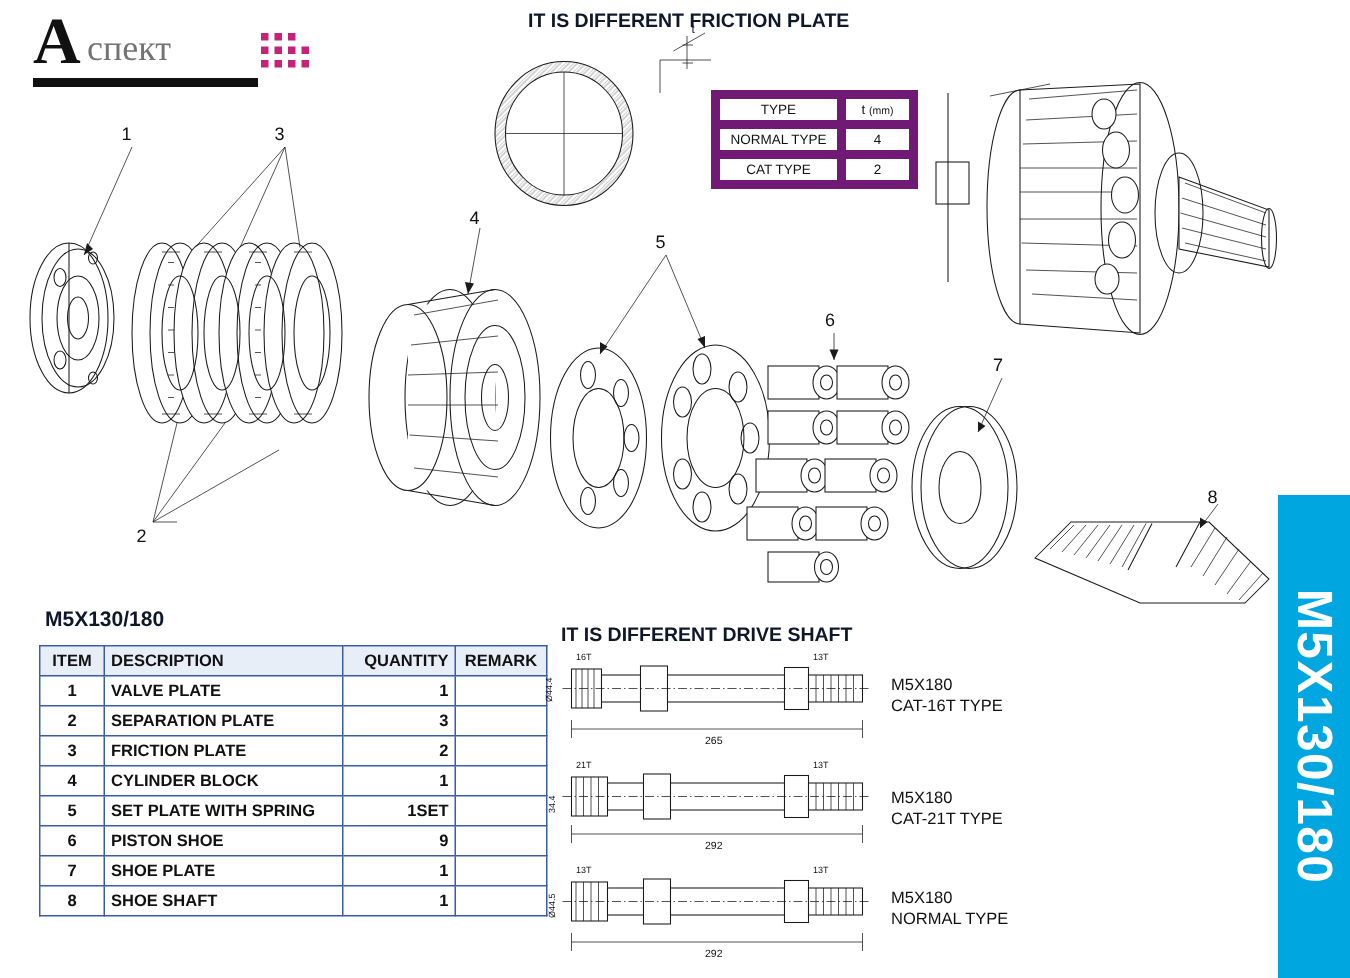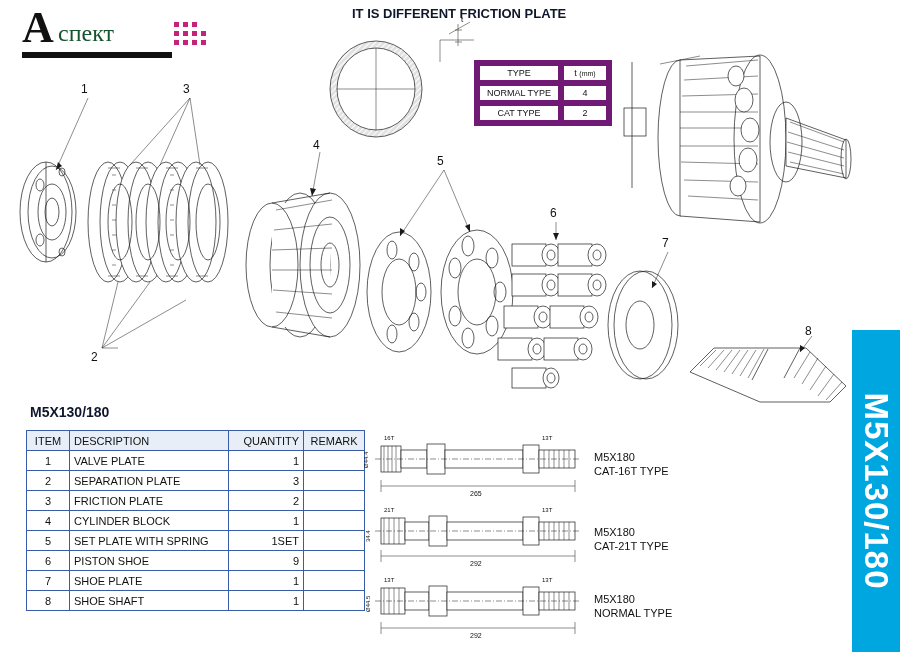--- a/index.html
+++ b/index.html
@@ -35,21 +35,21 @@
     font-family: "Liberation Serif", serif;
     color: #111;
     line-height: 44px;
   }
   .logo-text {
     position: absolute;
     left: 44px;
     top: 14px;
     font-size: 24px;
     font-family: "Liberation Serif", serif;
-    color: #14532d;
+    color: #737373;
     letter-spacing: 0px;
   }
   .logo-bar {
     position: absolute;
     left: 8px;
     top: 46px;
     width: 150px;
     height: 6px;
     background: #111;
   }
@@ -133,21 +133,21 @@
     top: 430px;
     border-collapse: collapse;
     font-size: 11px;
     background: #ffffff;
   }
   .bom th, .bom td {
     border: 1px solid #3a5ca8;
     color: #111;
     height: 19px;
     padding: 0 4px;
-    font-weight: normal;
+    font-weight: bold;
   }
   .bom thead th {
     background: #e8eef8;
     text-align: center;
     font-size: 11px;
   }
   .bom .c-item { width: 34px; text-align: center; }
   .bom .c-desc { width: 150px; text-align: left; margin-left: 40px; }
   .bom .c-qty  { width: 66px; text-align: right; }
   .bom .c-rem  { width: 52px; text-align: center; }
@@ -206,20 +206,21 @@
       <i style="left:27px;top:9px"></i>
         <i style="left:27px;top:18px"></i>
     </div>
   </div>
 
   <div class="side-bar">
     <span>M5X130/180</span>
   </div>
 
   <div class="hdr" id="friction-hdr">IT IS DIFFERENT FRICTION PLATE</div>
+  <div class="hdr" id="driveshaft-hdr">IT IS DIFFERENT DRIVE SHAFT</div>
   <div class="hdr" id="part-no-title">M5X130/180</div>
 
   <table class="type-table">
     <tbody>
       <tr>
         <td class="desc">TYPE</td>
         <td class="val">
           <span>t</span> <span class="sub">(mm)</span>
         </td>
       </tr>

